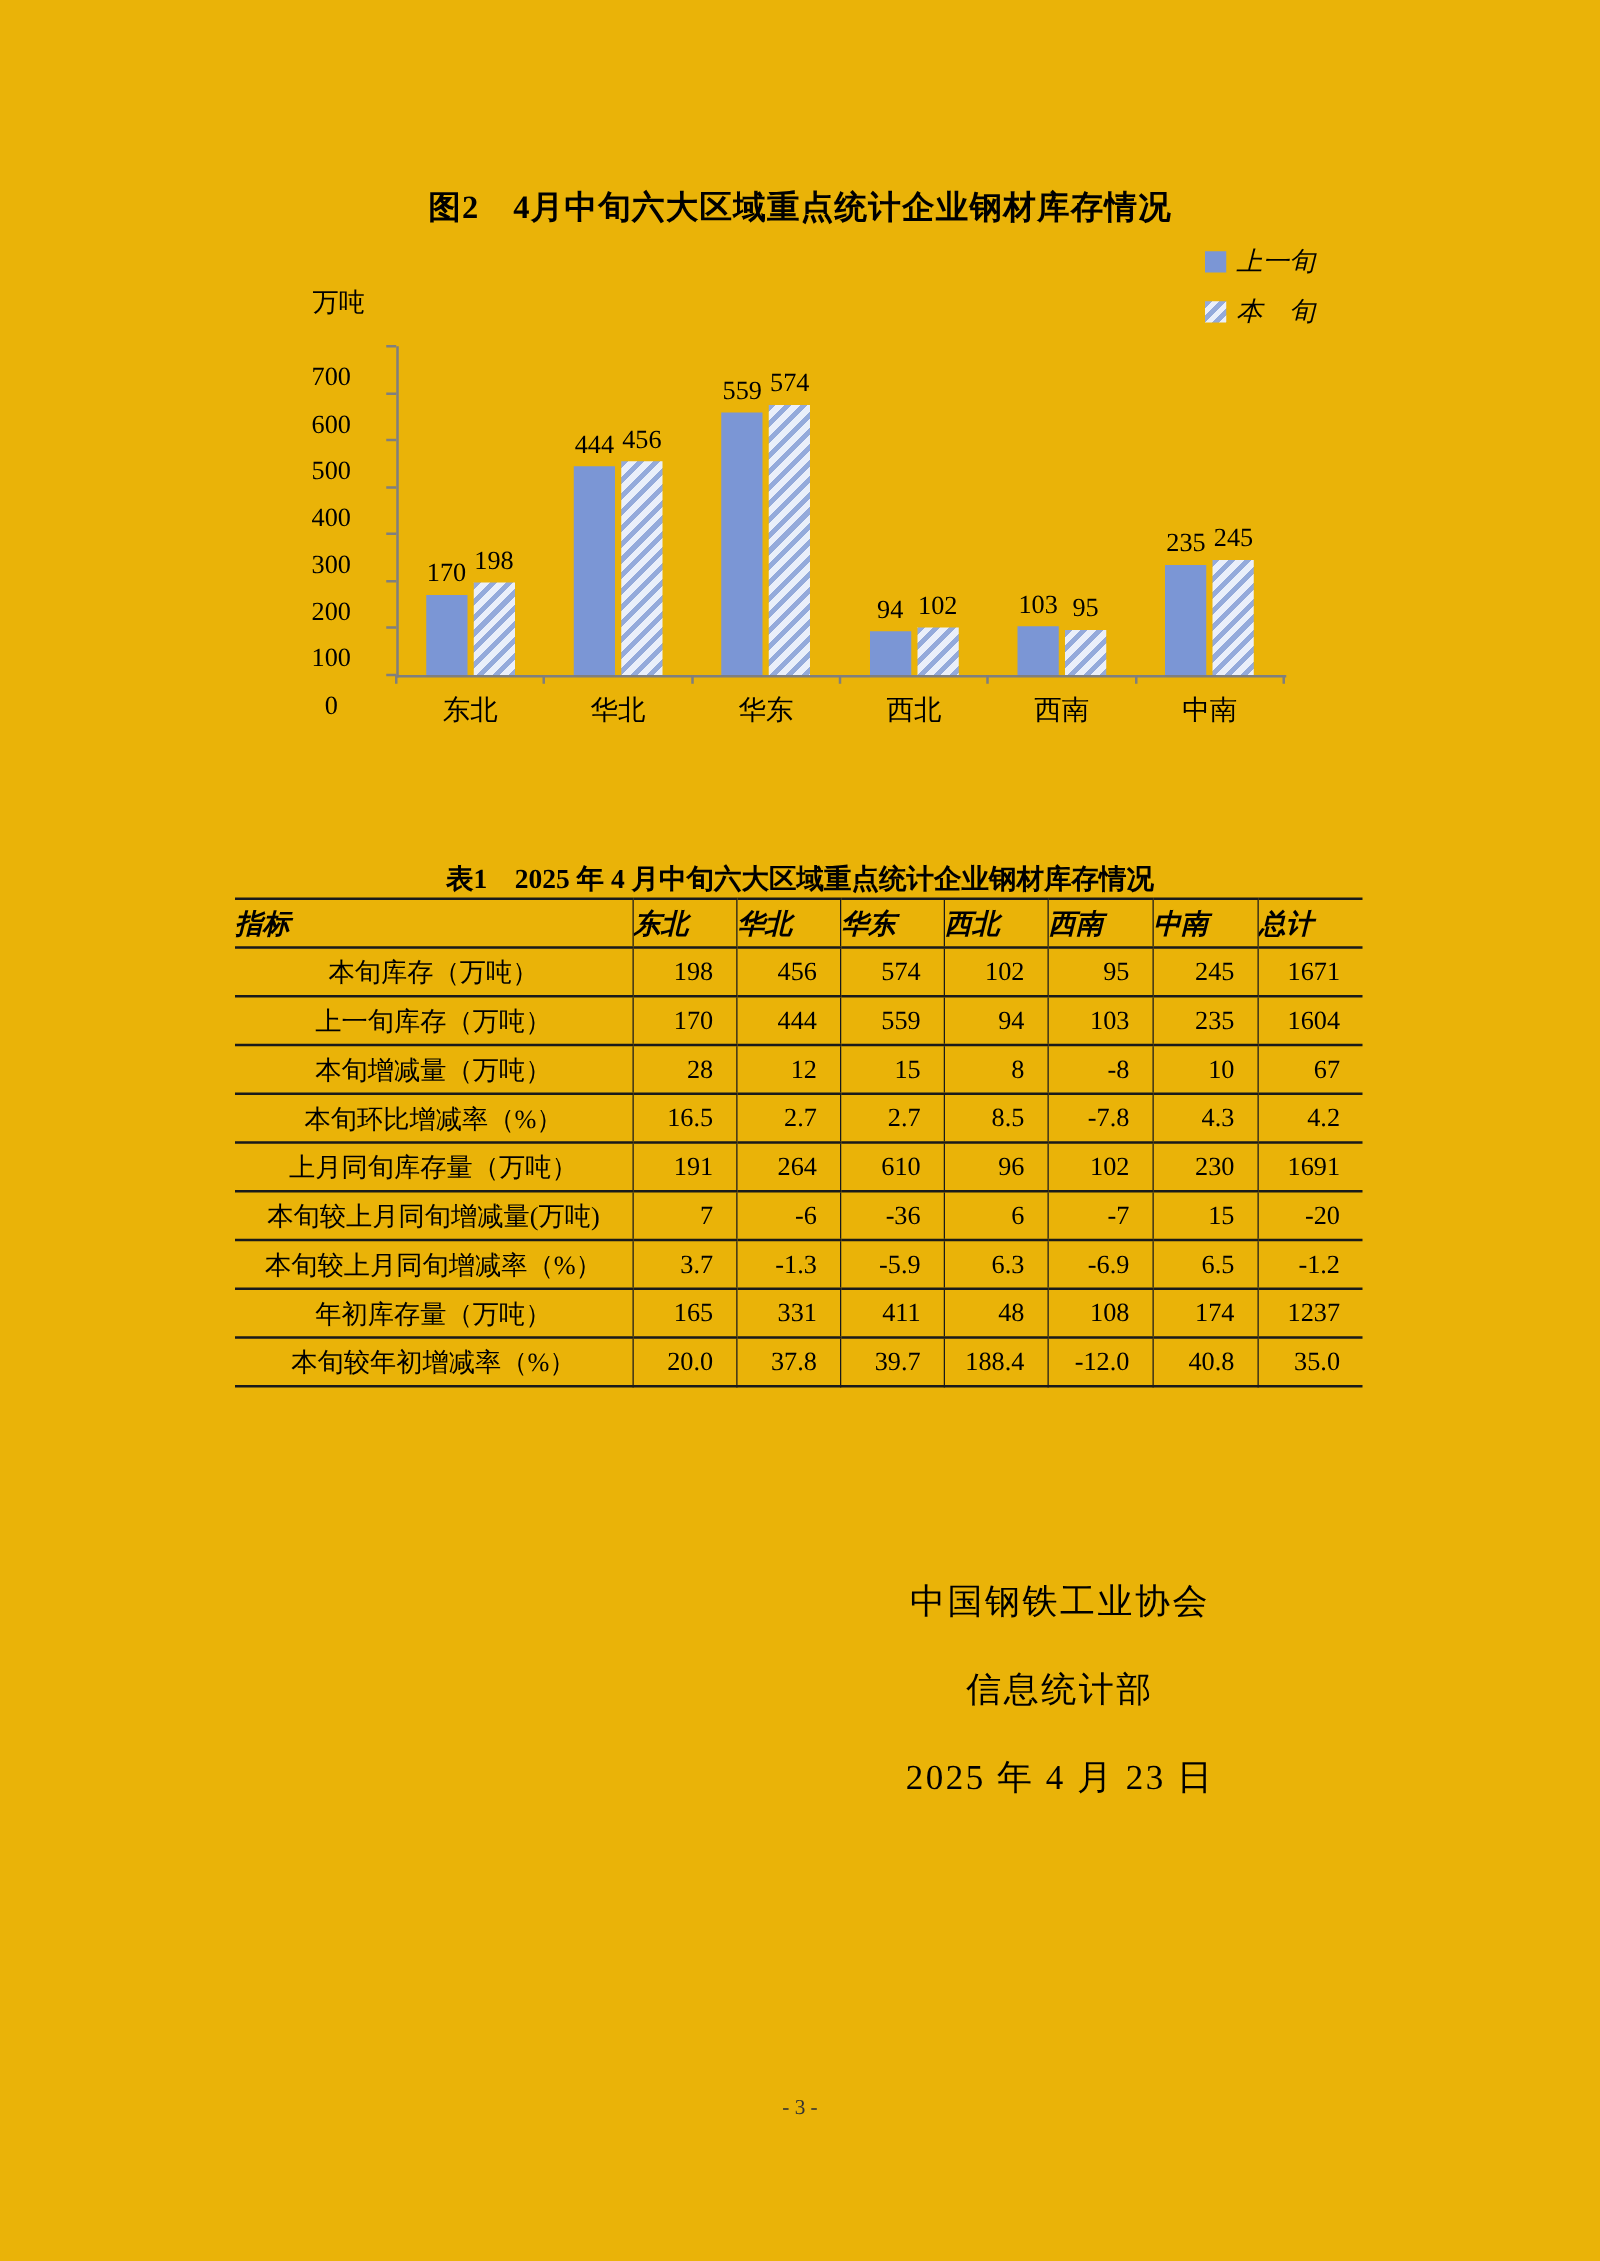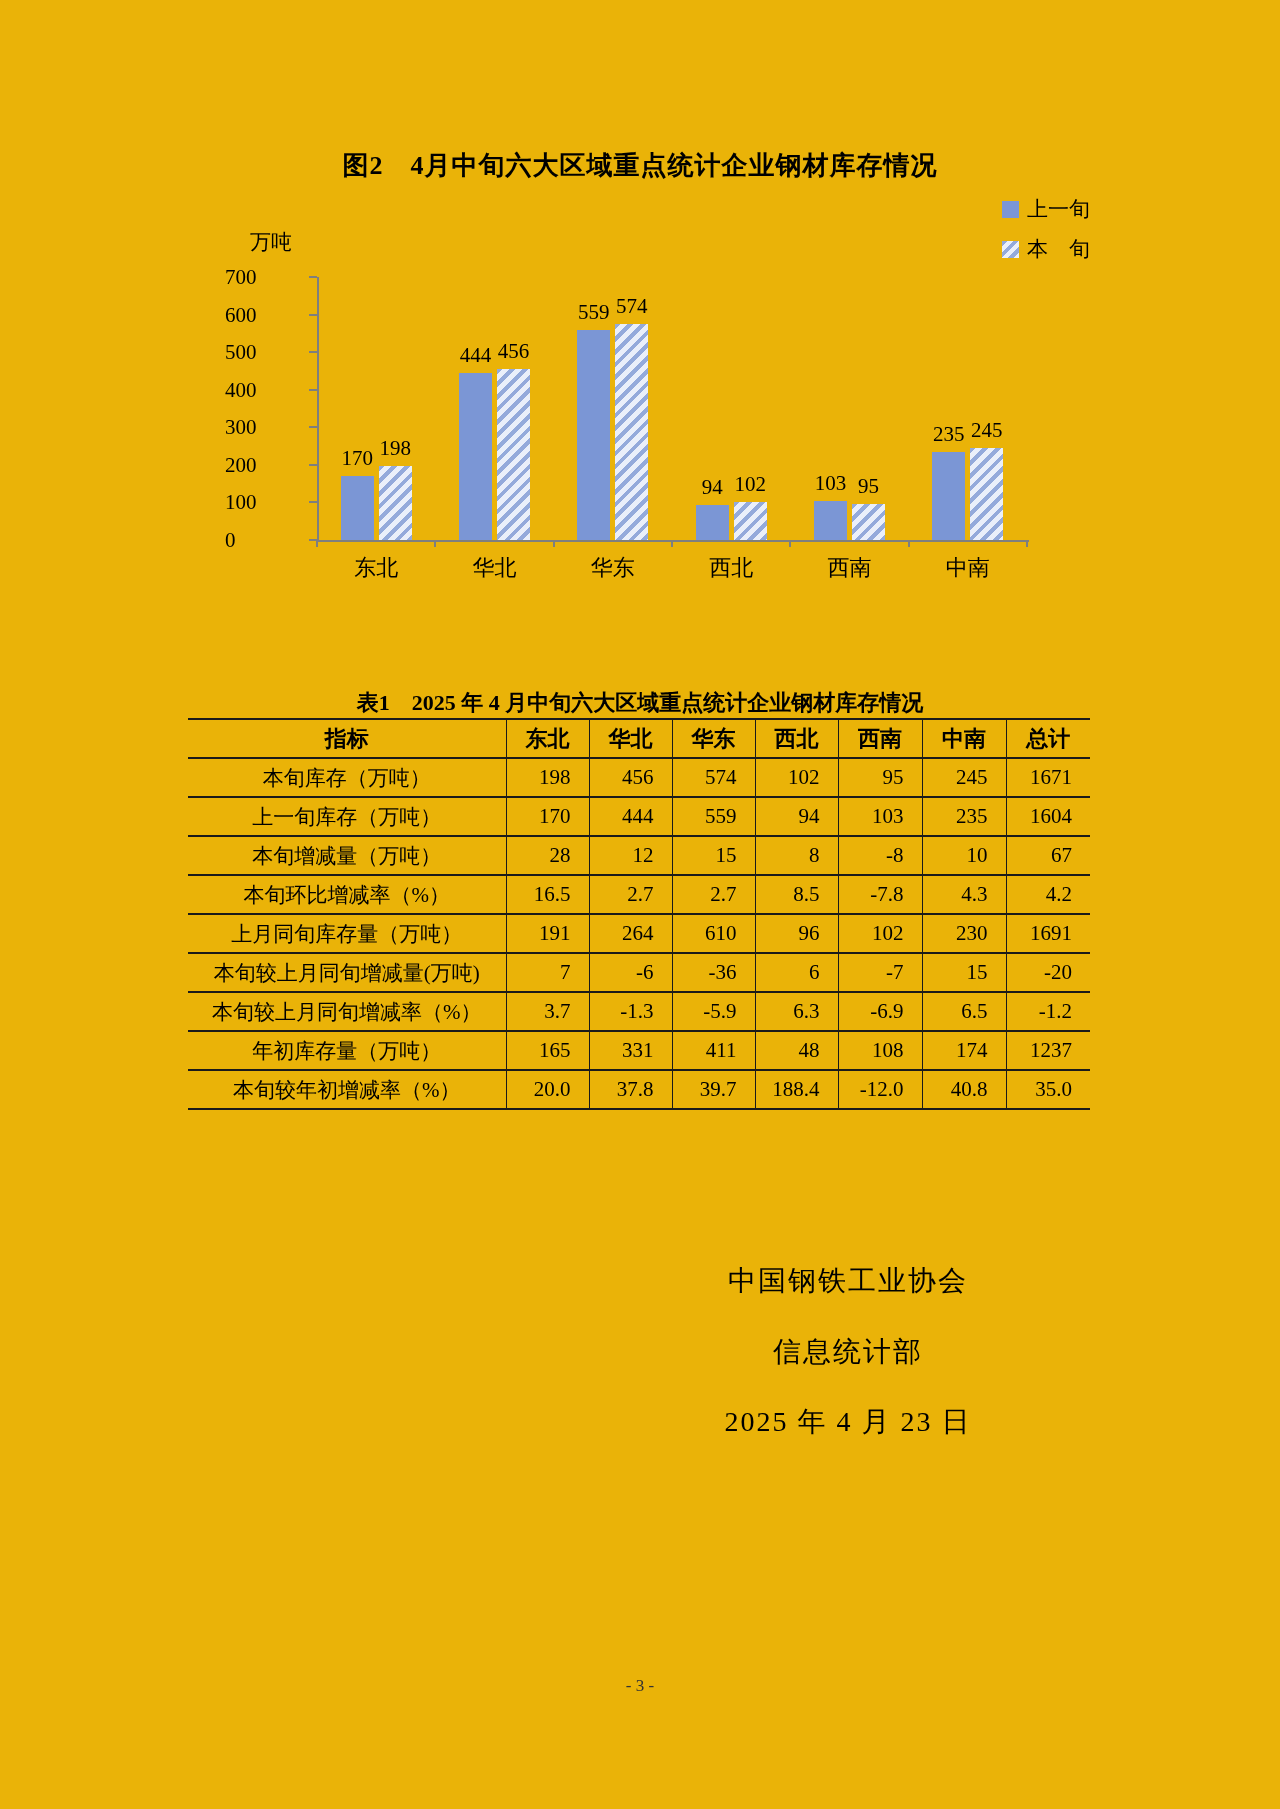--- a/index.html
+++ b/index.html
@@ -20,21 +20,21 @@
     position:absolute;left:250px;top:228px;
     font-size:21px;
   }
   #chart{position:absolute;left:0;top:0;width:1280px;height:640px;}
   .plot{
     position:absolute;left:317px;top:277px;width:710px;height:263px;
     border-left:2px solid #7f7f7f;border-bottom:2px solid #7f7f7f;
   }
   .ylabel{
     position:absolute;left:225px;width:80px;height:24px;line-height:24px;
-    text-align:left;font-size:21px;
+    text-align:center;font-size:21px;margin-top:24px;
   }
   .ytick{position:absolute;width:8px;height:2px;background:#7f7f7f;}
   .xtick{position:absolute;width:2px;height:7px;background:#7f7f7f;}
   .bar-group{
     position:absolute;top:277px;height:263px;
     display:flex;align-items:flex-end;justify-content:center;gap:5px;
   }
   .bar{position:relative;width:33px;}
   .bar.solid{background:#7b96d5;}
   .bar.hatch{
@@ -42,21 +42,21 @@
       #94aadb 0px,#94aadb 4px,#eaeffa 4px,#eaeffa 9px);
   }
   .bar-val{
     position:absolute;bottom:100%;margin-bottom:5px;left:50%;
     transform:translateX(-50%);
     font-size:21px;white-space:nowrap;
   }
   .cat-label{
     position:absolute;top:553px;text-align:center;font-size:22px;
   }
-  .legend{position:absolute;left:1002px;top:197px;}
+  .legend{position:absolute;left:964px;top:197px;font-style:italic;}
   .legend-item{display:flex;align-items:center;gap:8px;height:24px;margin-bottom:16px;}
   .swatch{width:17px;height:17px;flex:0 0 17px;}
   .swatch.solid{background:#7b96d5;}
   .swatch.hatch{
     background:repeating-linear-gradient(135deg,
       #94aadb 0px,#94aadb 4px,#eaeffa 4px,#eaeffa 8px);
   }
   .legend-label{font-size:21px;white-space:nowrap;}
   
   .tbl-title{
@@ -68,21 +68,21 @@
     border-collapse:collapse;table-layout:fixed;
     font-size:21px;
     border-bottom:2px solid #1a1a1a;
   }
   #tbl tr{height:39px;}
   #tbl th,#tbl td{
     padding:0;border-top:2px solid #1a1a1a;border-left:1px solid #1a1a1a;
     overflow:hidden;white-space:nowrap;
   }
   #tbl th:first-child,#tbl td:first-child{border-left:none;}
-  #tbl th{font-weight:bold;font-size:22px;text-align:center;}
+  #tbl th{font-weight:bold;font-size:22px;text-align:left;font-style:italic;}
   #tbl td.lbl{text-align:center;}
   #tbl td.num{text-align:right;padding-right:18px;}
   
   .sig-line{
     position:absolute;left:548px;width:600px;text-align:center;
     font-size:28px;letter-spacing:2px;
   }
   .page-num{
     position:absolute;left:0;top:1676px;width:1280px;text-align:center;
     font-size:17px;color:#333;

